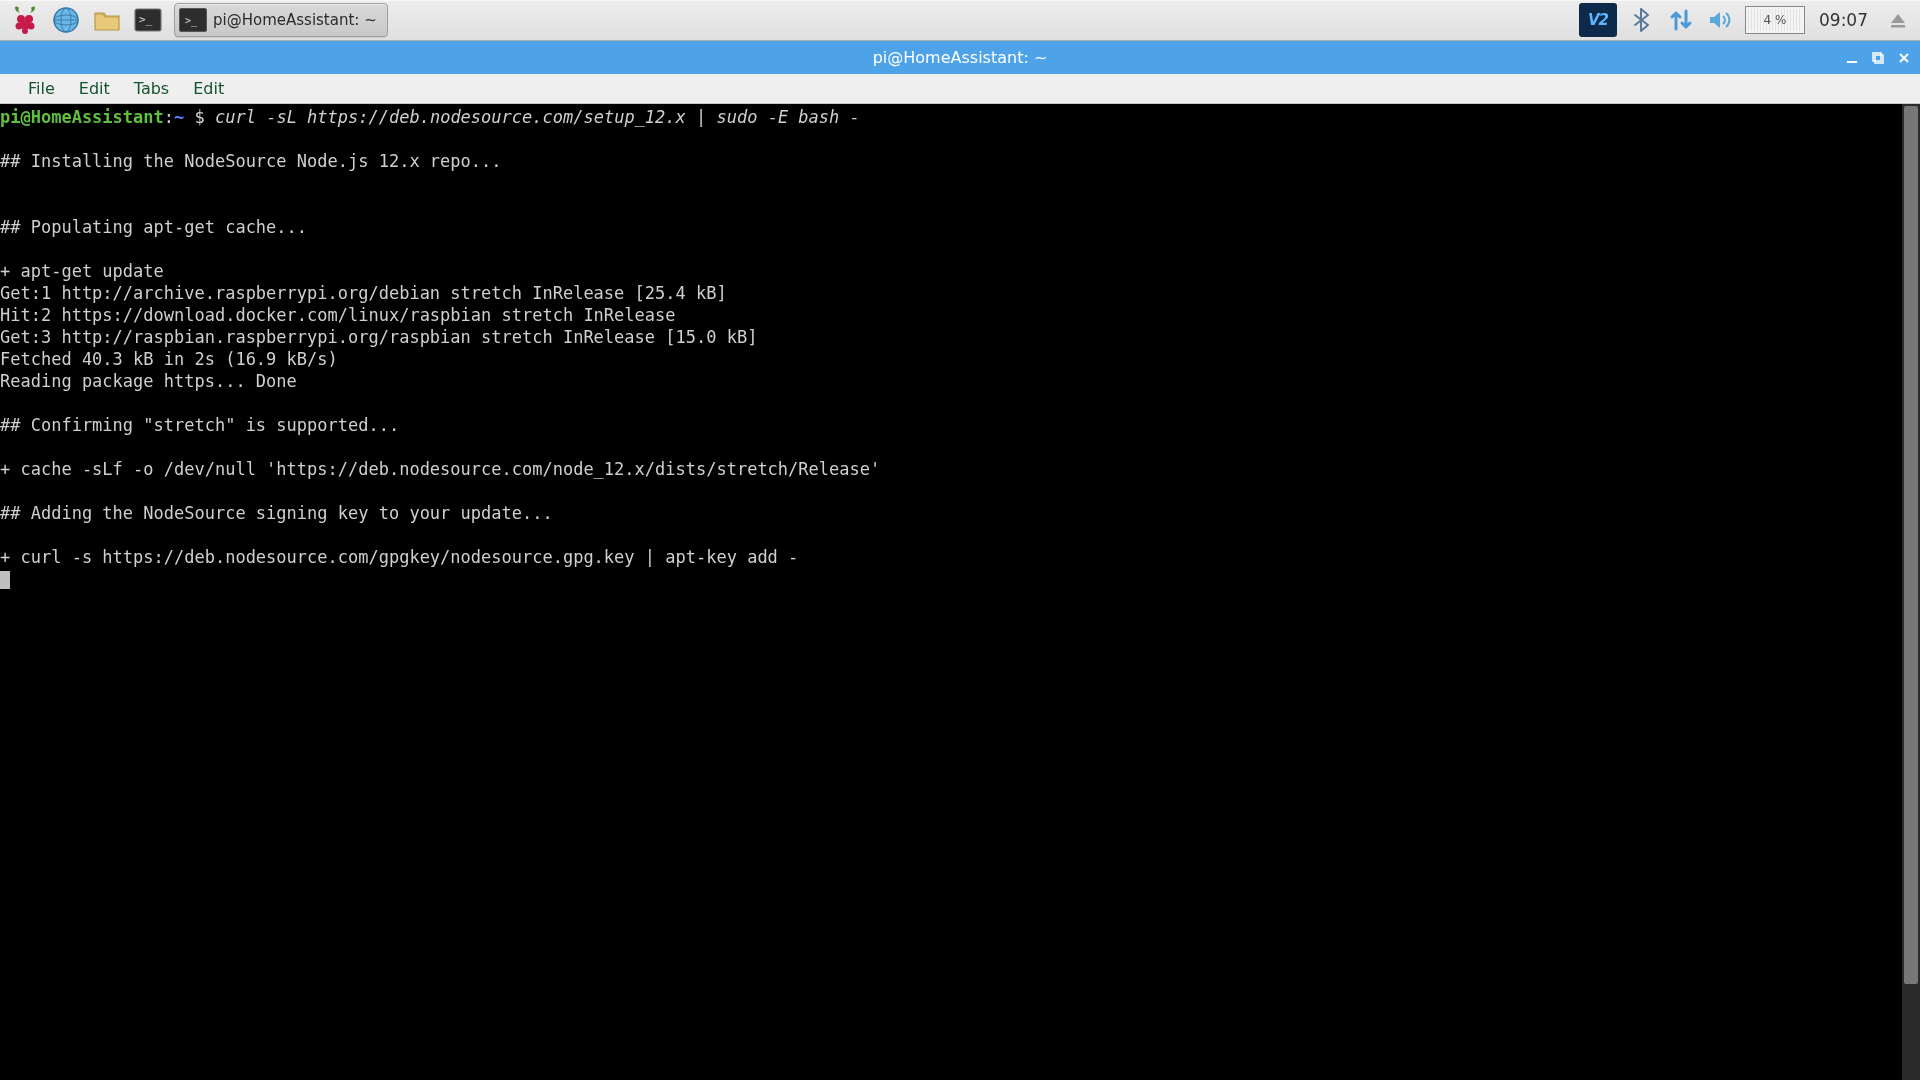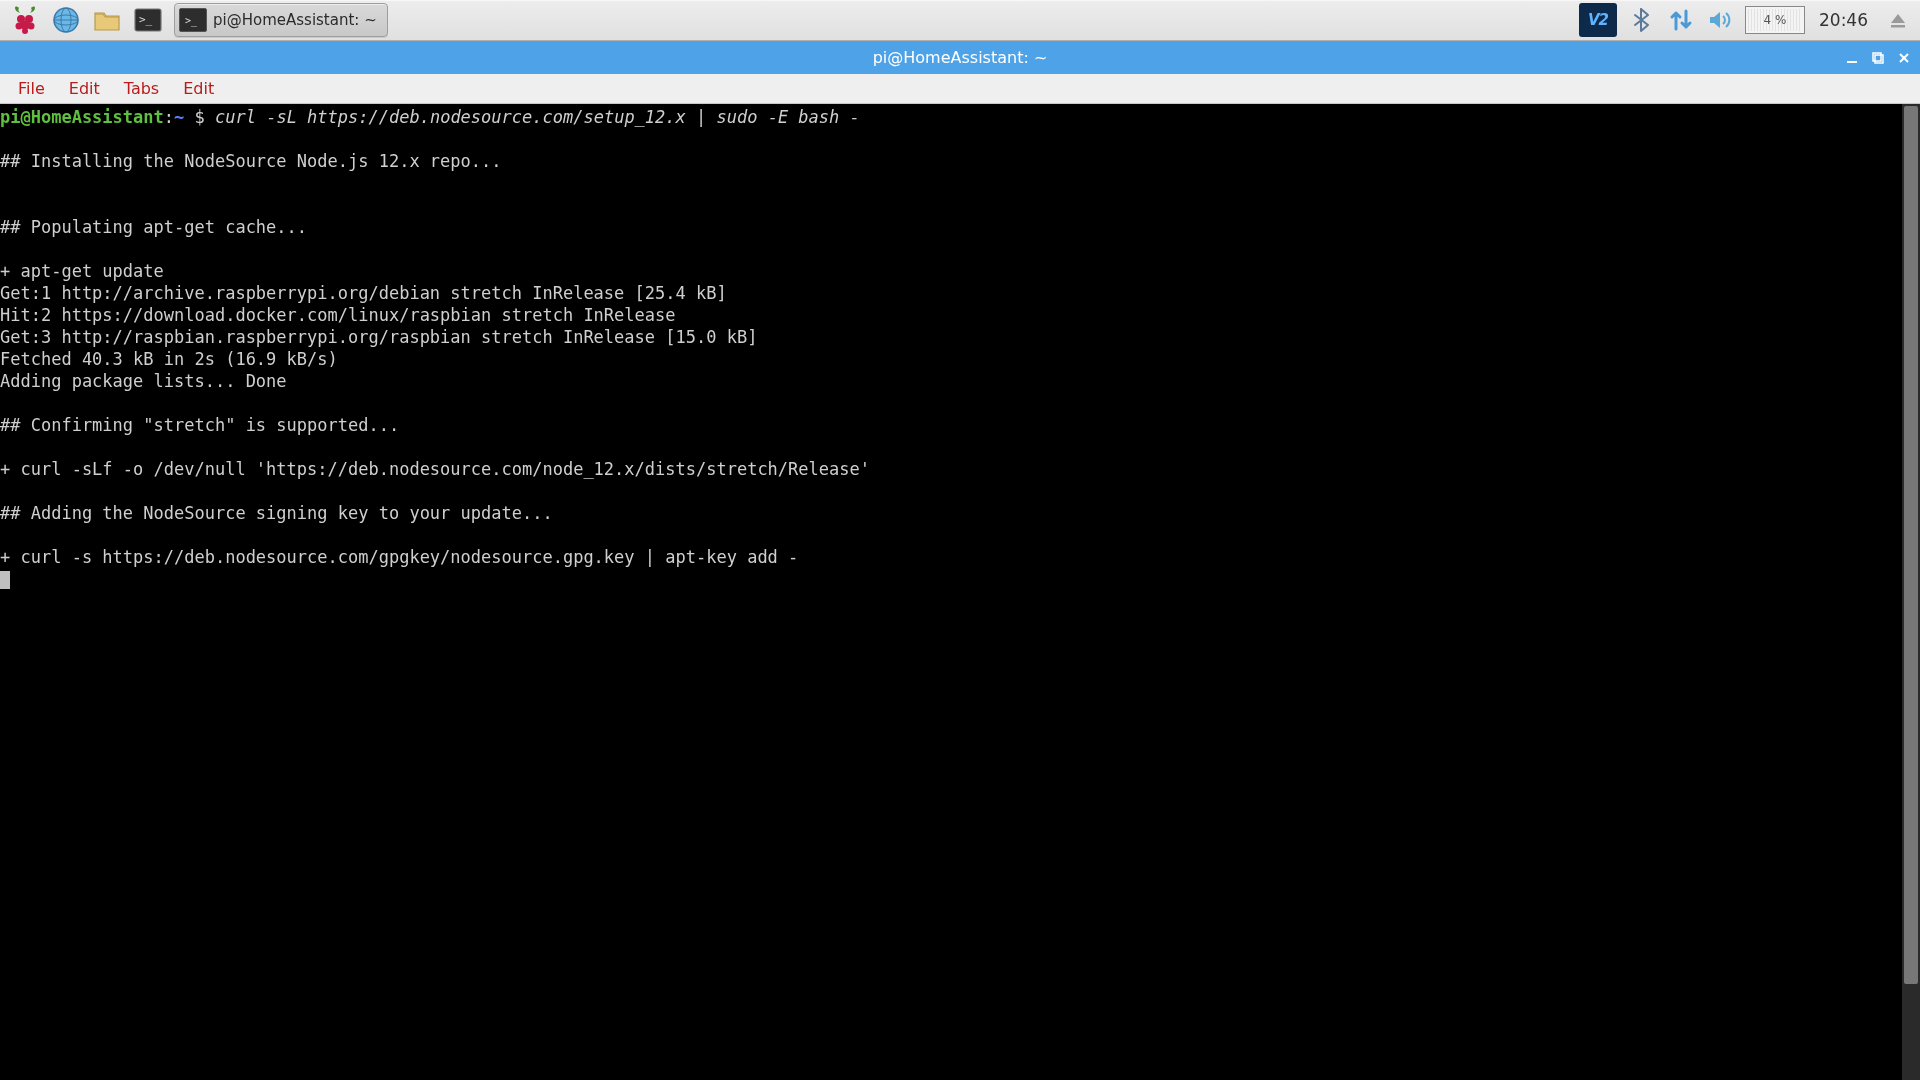--- a/index.html
+++ b/index.html
@@ -72,22 +72,22 @@
   }
   .titlebar .win-controls { position:absolute; right:4px; top:0; bottom:0; display:flex; align-items:center; gap:2px; }
   .win-btn { width:24px; height:24px; display:flex; align-items:center; justify-content:center; color:#fff; cursor:pointer; font-size:13px; }
 
   
   .menubar {
     height: 30px;
     background: #efefef;
     border-bottom: 1px solid #c8c8c8;
     display:flex; align-items:center;
-    padding-left: 6px;
-    font-size: 16px; color:#b91c1c;
+    padding-left: 16px;
+    font-size: 16px; color:#14532d;
   }
   .menu-item { padding: 4px 12px; cursor:pointer; border-radius:3px; }
 
   
   .terminal {
     background: #000;
     color: #cfcfcf;
     font-family: "DejaVu Sans Mono", "Liberation Mono", monospace;
     font-size: 17px;
     line-height: 22px;
@@ -183,21 +183,21 @@
       <svg width="26" height="22" viewBox="0 0 26 22">
         <path d="M2 8 L6 8 L12 3 L12 19 L6 14 L2 14 Z" fill="#5aa8d8"></path>
         <path d="M15 7 A5 5 0 0 1 15 15" fill="none" stroke="#5aa8d8" stroke-width="2"></path>
         <path d="M18 4 A9 9 0 0 1 18 18" fill="none" stroke="#5aa8d8" stroke-width="2"></path>
       </svg>
     </div>
     <div class="cpu-badge">
       <div class="bars"></div>
       <span class="txt">4 %</span>
     </div>
-    <div class="clock">20:46</div>
+    <div class="clock">09:07</div>
     <div class="tray-item">
       <svg width="20" height="20" viewBox="0 0 20 20">
         <path d="M10 4 L17 13 L3 13 Z" fill="#9a9a9a"></path>
         <rect x="3" y="15" width="14" height="2.5" fill="#9a9a9a"></rect>
       </svg>
     </div>
   </div>
 </div>
 
 <div class="titlebar">
@@ -235,25 +235,25 @@
 <span>## Installing the NodeSource Node.js 12.x repo...</span>
 <span></span>
 <span></span>
 <span>## Populating apt-get cache...</span>
 <span></span>
 <span>+ apt-get update</span>
 <span>Get:1 http://archive.raspberrypi.org/debian stretch InRelease [25.4 kB]</span>
 <span>Hit:2 https://download.docker.com/linux/raspbian stretch InRelease</span>
 <span>Get:3 http://raspbian.raspberrypi.org/raspbian stretch InRelease [15.0 kB]</span>
 <span>Fetched 40.3 kB in 2s (16.9 kB/s)</span>
-<span>Adding package lists... Done</span>
+<span>Reading package https... Done</span>
 <span></span>
 <span>## Confirming "stretch" is supported...</span>
 <span></span>
-<span>+ curl -sLf -o /dev/null 'https://deb.nodesource.com/node_12.x/dists/stretch/Release'</span>
+<span>+ cache -sLf -o /dev/null 'https://deb.nodesource.com/node_12.x/dists/stretch/Release'</span>
 <span></span>
 <span>## Adding the NodeSource signing key to your update...</span>
 <span></span>
 <span>+ curl -s https://deb.nodesource.com/gpgkey/nodesource.gpg.key | apt-key add -</span>
 <span class="cursor-block"></span>
   <div class="scrollbar">
     <div class="thumb"></div>
   </div>
 </div>
 

